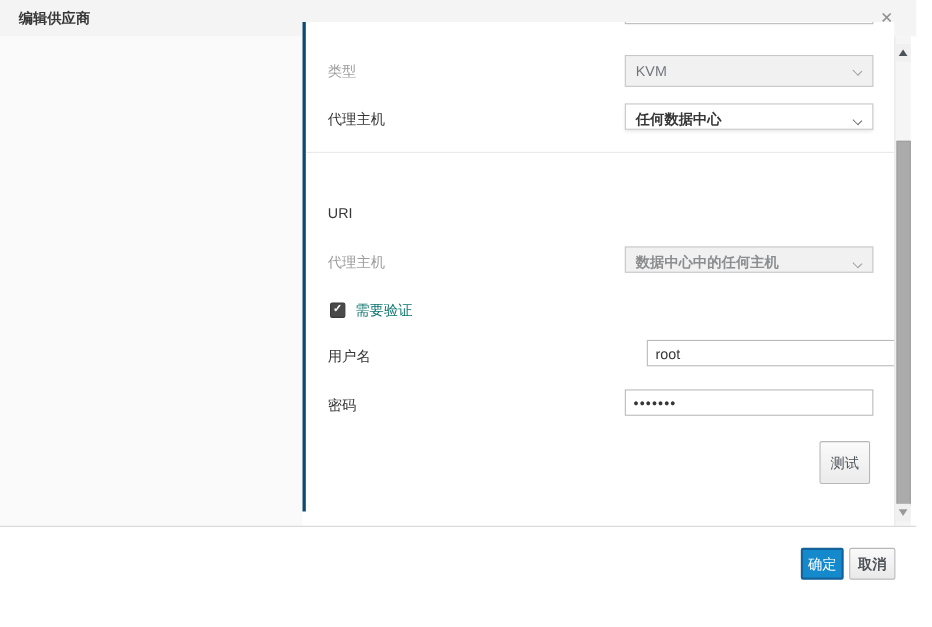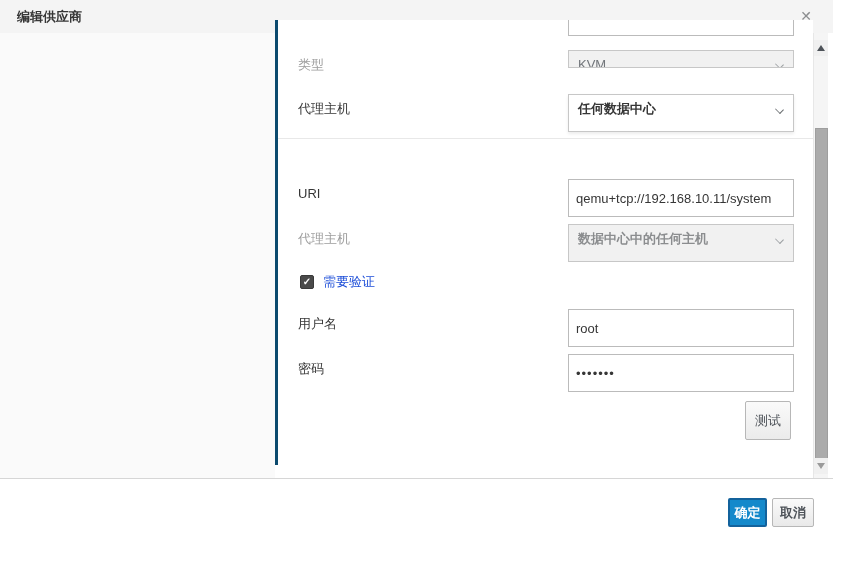--- a/index.html
+++ b/index.html
@@ -20,41 +20,41 @@
   
   .left-panel { position:absolute; left:0; top:33px; width:275px; height:445px;
     background:#fafafa; }
   .form-area { position:absolute; left:275px; top:20px; width:538px; height:445px;
     background:#fff; border-left:3px solid #0c4a6e; overflow:hidden; }
 
   .fld-label { position:absolute; left:20px; font-size:13px; color:#363636;
     line-height:30px; white-space:nowrap; }
   .fld-label.disabled { color:#9d9d9d; }
 
-  .tb, .sel { position:absolute; left:290px; width:226px; height:38px;
+  .tb, .sel { position:absolute; left:290px; width:226px; height:24px;
     border:1px solid #bbbbbb; background:#fff; font-size:13px; color:#363636;
     font-family:"Liberation Sans", sans-serif; }
   .tb { padding:0 7px; }
   .sel { border-color:#c7c7c7; padding:0 24px 0 9px; line-height:28px;
     white-space:nowrap; overflow:hidden; cursor:pointer; }
   .sel.enabled { font-weight:bold; box-shadow:0 2px 3px rgba(0,0,0,0.08); }
   .sel.disabled { background:#f1f1f1; color:#72767b; cursor:default; }
   .sel.disabled.boldtext { font-weight:bold; color:#8b8d8f; }
   .chev { position:absolute; right:10px; top:11px; width:7px; height:7px;
     border-right:1.5px solid #6a6e71; border-bottom:1.5px solid #6a6e71;
     transform:rotate(45deg) scale(1,0.8); }
   .sel.disabled .chev { border-color:#9a9ea1; }
 
   .hdivider { position:absolute; left:0; top:118px; width:538px; height:1px; background:#e8e8e8; }
 
   .checkbox { position:absolute; left:22px; top:255px; width:14px; height:14px;
     background:#4a4a4a; border:1px solid #3a3a3a; border-radius:2px; cursor:pointer;
     color:#fff; font-size:10px; line-height:12px; text-align:center; font-weight:bold; }
   .checkbox-label { position:absolute; left:45px; top:248px; line-height:28px;
-    font-size:13px; color:#1d4ed8; }
+    font-size:13px; color:#0f766e; }
 
   .test-btn { position:absolute; top:381px; right:22px; height:39px; padding:0 9px;
     background:linear-gradient(#fafafa,#ebebeb); border:1px solid #b7b7b7;
     border-radius:2px; font-size:13px; color:#4d5258; cursor:pointer;
     font-family:"Liberation Sans", sans-serif; }
 
   
   .scrollbar { position:absolute; left:813px; top:33px; width:15px; height:445px;
     background:#f5f5f5; border-left:1px solid #e7e7e7; }
   .sb-up, .sb-down { position:absolute; left:0; width:14px; height:16px;
@@ -67,70 +67,69 @@
     border-left:4px solid transparent; border-right:4px solid transparent;
     border-top:6px solid #9a9a9a; }
   .sb-thumb { position:absolute; left:1px; top:95px; width:13px; height:332px;
     background:#ababab; border:1px solid #9e9e9e; cursor:grab; }
 
   
   .footer-divider { position:absolute; left:0; top:478px; width:833px; height:1px; background:#d6d6d6; }
   .btn { position:absolute; top:498px; height:29px; border-radius:2px; font-size:13px;
     cursor:pointer; font-family:"Liberation Sans", sans-serif; }
   .btn-ok { left:728px; width:39px; background:#1489cb; border:2px solid #13629c;
-    color:#fff; font-weight:700; }
+    color:#fff; font-weight:400; }
   .btn-cancel { left:772px; width:42px; background:linear-gradient(#fafafa,#e9e9e9);
     border:1px solid #b7b7b7; color:#4d5258; font-weight:700; }
 </style>
 </head>
 <body>
 
 <div class="modal">
 
   <div class="modal-header">
     <div class="modal-title">编辑供应商</div>
     <button class="close-btn">✕</button>
   </div>
 
   <div class="left-panel"></div>
 
   <div class="form-area">
 
     <input class="tb" style="top: -22px;">
 
     <div class="fld-label disabled" style="top:30px;">类型</div>
-    <div class="sel disabled" style="top:30px; height:18px; line-height:27px;">
+    <div class="sel disabled" style="top:30px; height:29px; line-height:27px;">
       <span>KVM</span>
       <span class="chev" style="top:10px;"></span>
     </div>
 
     <div class="fld-label" style="top:74px;">代理主机</div>
     <div class="sel enabled" style="top:74px;">
       <span>任何数据中心</span>
       <span class="chev"></span>
     </div>
 
     <div class="hdivider"></div>
 
     <div class="fld-label" style="top:159px;">URI</div>
-    <input class="tb" style="top: 159px;" value="qemu+tcp://192.168.10.11/system">
 
     <div class="fld-label disabled" style="top:204px;">代理主机</div>
     <div class="sel disabled boldtext" style="top:204px;">
       <span>数据中心中的任何主机</span>
       <span class="chev"></span>
     </div>
 
     <div class="checkbox">
       <span>✓</span>
     </div>
     <div class="checkbox-label">需要验证</div>
 
     <div class="fld-label" style="top:289px;">用户名</div>
-    <input class="tb" style="top: 289px;" value="root">
+    <input class="tb" style="top: 289px; margin-left: 20px;" value="root">
 
     <div class="fld-label" style="top:334px;">密码</div>
     <input class="tb" style="top: 334px; letter-spacing: 1px;" value="•••••••">
 
     <button class="test-btn">测试</button>
   </div>
 
   <div class="scrollbar">
     <div class="sb-up">
       <span class="tri-up"></span>

